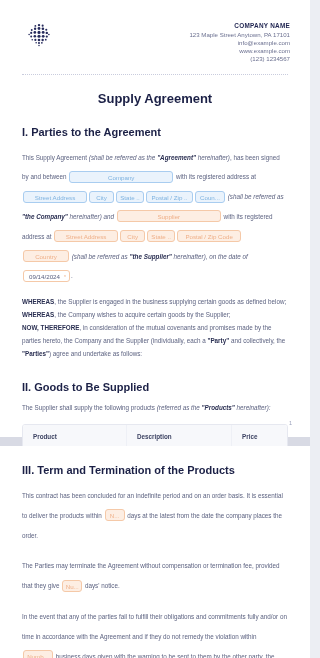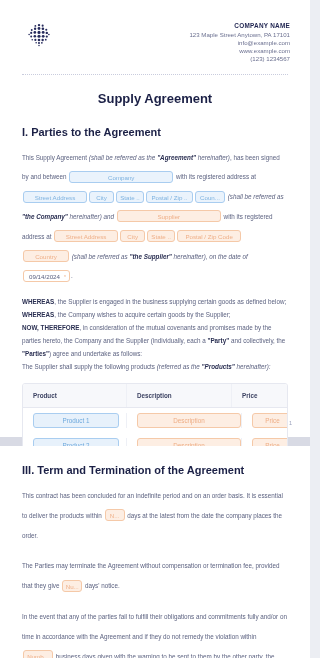--- a/index.html
+++ b/index.html
@@ -234,20 +234,21 @@
         <span>with its registered address at</span>
         <span class="fld orange w-street">Street Address</span><span class="fld orange w-city">City</span><span class="fld orange w-state">State ..</span><span class="fld orange w-zipfull">Postal / Zip Code</span><span class="fld orange w-countryfull">Country</span>
         <span class="i">(shall be referred as </span><span class="bi">"the Supplier"</span><span class="i"> hereinafter), on the date of</span>
         <span class="fld date w-date"><span>09/14/2024</span><span class="star">*</span></span><span>.</span>
       </div>
 
       <p class="para spaced"><span class="b">WHEREAS</span><span>, the Supplier is engaged in the business supplying certain goods as defined below;</span></p>
       <p class="para"><span class="b">WHEREAS</span><span>, the Company wishes to acquire certain goods by the Supplier;</span></p>
       <p class="para"><span class="b">NOW, THEREFORE</span><span>, in consideration of the mutual covenants and promises made by the parties hereto, the Company and the Supplier (individually, each a </span><span class="b">"Party"</span><span> and collectively, the </span><span class="b">"Parties"</span><span>) agree and undertake as follows:</span></p>
 
+      <h2 class="section">II. Goods to Be Supplied</h2>
 
       <p class="para tight"><span>The Supplier shall supply the following products </span><span class="i">(referred as the </span><span class="bi">"Products"</span><span class="i"> hereinafter):</span></p>
 
       <div class="tbl">
         <div class="thead">
           <div class="th col-1">Product</div>
           <div class="th col-2">Description</div>
           <div class="th col-3">Price</div>
         </div>
 
@@ -300,21 +301,21 @@
     </div>
 
     <div class="page-num">1</div>
   </div>
 
   <div class="gap"></div>
 
   <div class="page page-2">
     <div class="body" style="padding-top:18px;">
 
-      <h2 class="section" style="margin-top:0;">III. Term and Termination of the Agreement</h2>
+      <h2 class="section" style="margin-top:0;">III. Term and Termination of the Products</h2>
 
       <div class="flow">
         <span>This contract has been concluded for an indefinite period and on an order basis. It is essential to deliver the products within</span>
         <span class="fld orange w-num">N...</span>
         <span>days at the latest from the date the company places the order.</span>
       </div>
 
       <div class="flow" style="margin-top:11px;">
         <span>The Parties may terminate the Agreement without compensation or termination fee, provided that they give</span>
         <span class="fld orange w-num">Nu...</span>

